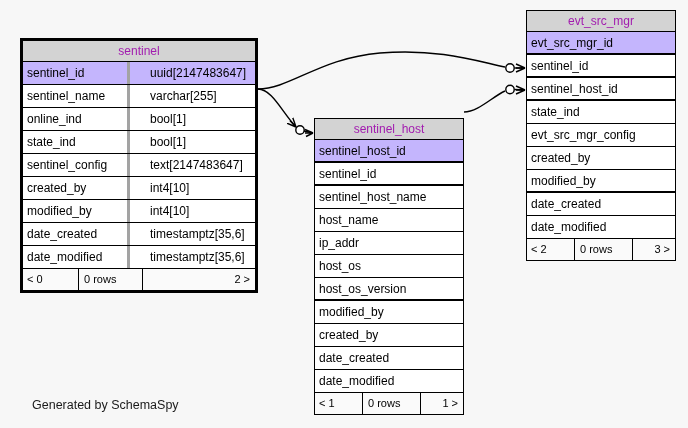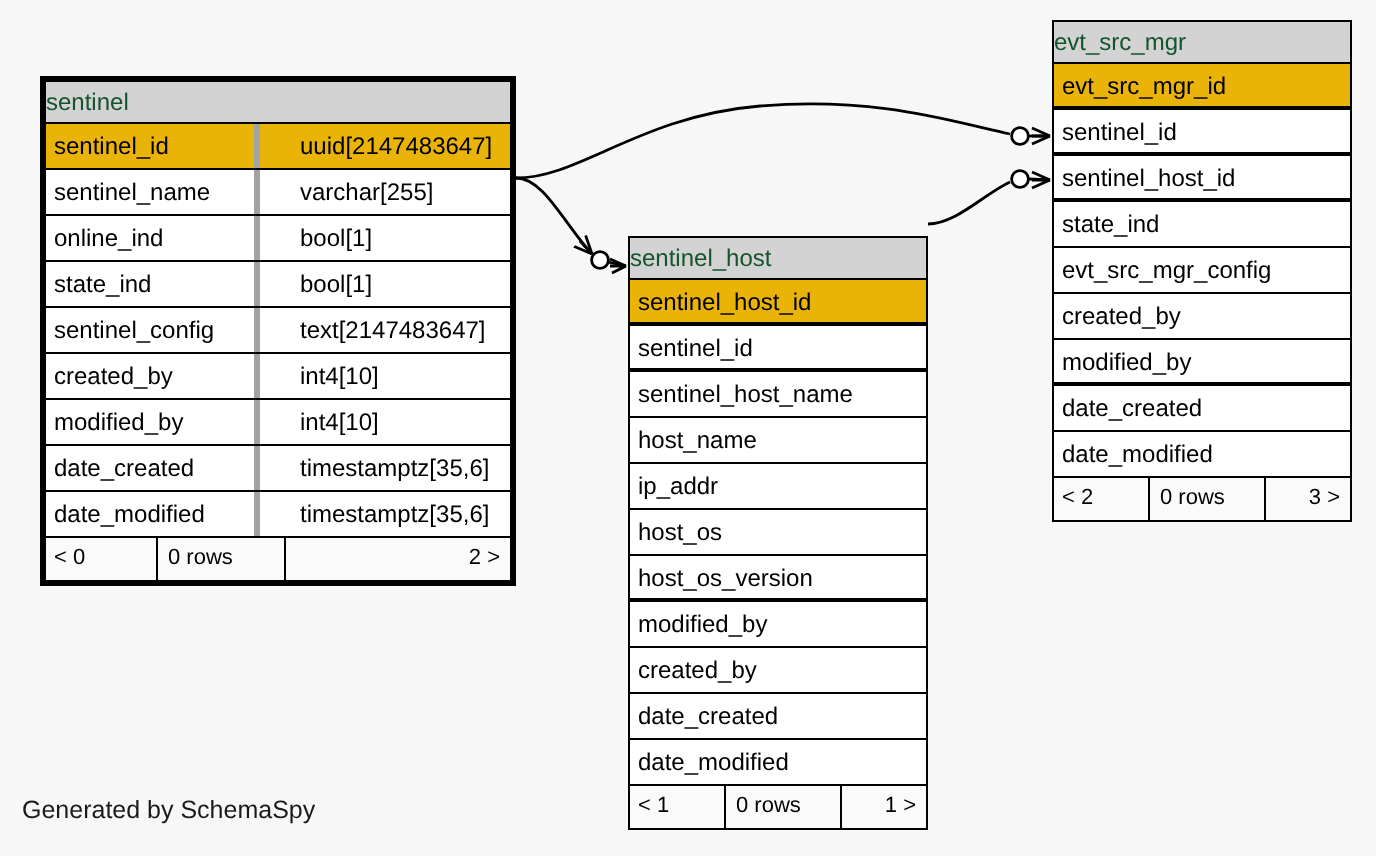--- a/index.html
+++ b/index.html
@@ -35,42 +35,42 @@
     background: #ffffff;
     border: 1px solid #000000;
     box-sizing: border-box;
   }
   .table-box.thick {
     border: 3px solid #000000;
   }
 
   .tbl-header {
     background: #d3d3d3;
-    text-align: left;
+    text-align: center;
     font-size: 12px;
-    color: #14532d;
+    color: #a21caf;
     line-height: 21px;
     height: 21px;
     border-bottom: 1px solid #000;
     box-sizing: border-box;
     white-space: nowrap;
     overflow: hidden;
   }
 
   .col-row {
     display: flex;
     height: 23px;
     box-sizing: border-box;
     border-bottom: 1px solid #000;
     background: #ffffff;
     font-size: 12px;
     color: #000;
   }
   .col-row.key {
-    background: #eab308;
+    background: #c4b5fd;
     justify-content: flex-end;
   }
   .col-row.thickline {
     border-bottom: 2px solid #000;
   }
   .col-name {
     padding-left: 4px;
     line-height: 22px;
     white-space: nowrap;
     overflow: hidden;
@@ -143,21 +143,21 @@
   #tbl-evt-src-mgr {
     left: 526px;
     top: 10px;
     width: 150px;
   }
   #tbl-evt-src-mgr .foot-prev { width: 48px; }
   #tbl-evt-src-mgr .foot-rows { width: 58px; }
 
   .caption {
     position: absolute;
-    left: 11px;
+    left: 32px;
     top: 398px;
     font-size: 12.5px;
     color: #1a1a1a;
     white-space: nowrap;
   }
 </style>
 </head>
 <body>
 
 <div id="canvas">

